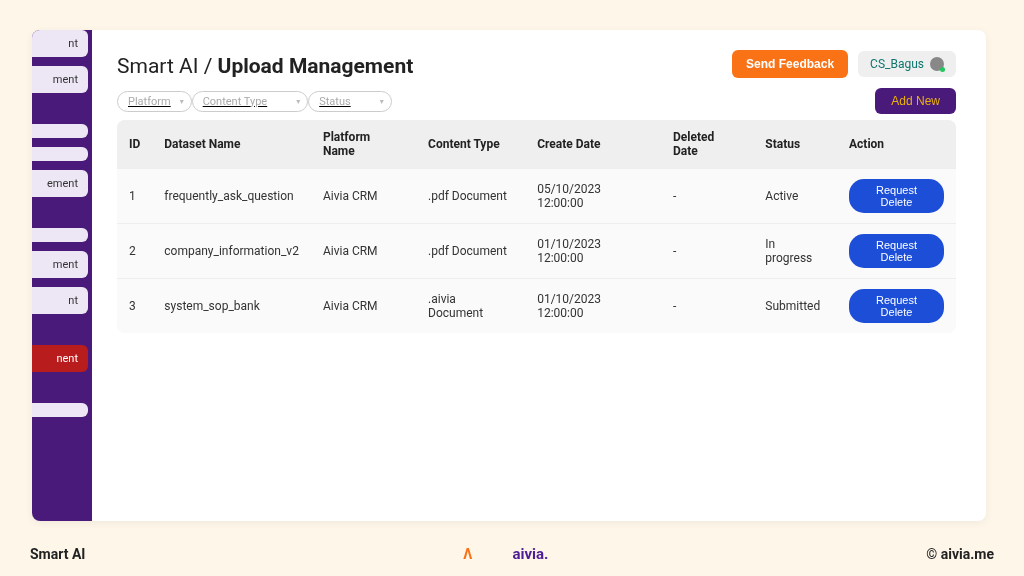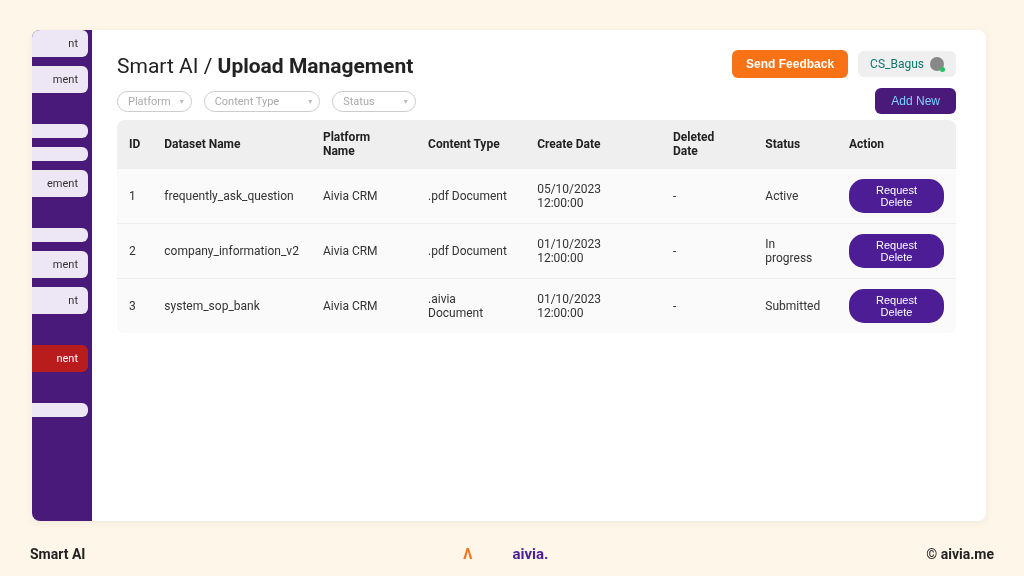--- a/index.html
+++ b/index.html
@@ -99,21 +99,21 @@
       width: 5px; height: 5px; border-radius: 50%;
       background: #22c55e;
       position: absolute; right: -1px; bottom: -1px;
     }
     .filter-row {
       display: flex;
       align-items: center;
       justify-content: space-between;
       margin-bottom: 6px;
     }
-    .filters { display: flex; gap: 12px; }
+    .filters { display: flex; gap: 0; text-decoration: underline; }
     .filter-pill {
       border: 1px solid #ccc;
       background: #fff;
       color: #aaa;
       font-size: 11px;
       padding: 3px 20px 3px 10px;
       border-radius: 12px;
       cursor: pointer;
       position: relative;
     }
@@ -122,21 +122,21 @@
       position: absolute;
       right: 7px;
       top: 50%;
       transform: translateY(-50%);
       font-size: 8px;
       color: #bbb;
     }
     .filter-pill.wide { padding-right: 40px; }
     .btn-addnew {
       background: #4a1a7a;
-      color: #7dd3fc;
+      color: #eab308;
       border: none;
       padding: 6px 16px;
       border-radius: 6px;
       font-size: 12px;
       font-weight: 500;
       cursor: pointer;
     }
     .table-wrap {
       background: #f5f5f5;
       border-radius: 8px;
@@ -154,21 +154,21 @@
       background: #efefef;
       padding: 10px 12px;
     }
     tbody td {
       padding: 10px 12px;
       color: #333;
       background: #fafafa;
       border-top: 1px solid #eee;
     }
     .btn-delete {
-      background: #4c1d95;
+      background: #1d4ed8;
       color: #fff;
       border: none;
       padding: 5px 10px;
       border-radius: 15px;
       font-size: 11px;
       font-weight: 500;
       cursor: pointer;
       text-align: center;
     }
     .footer {

